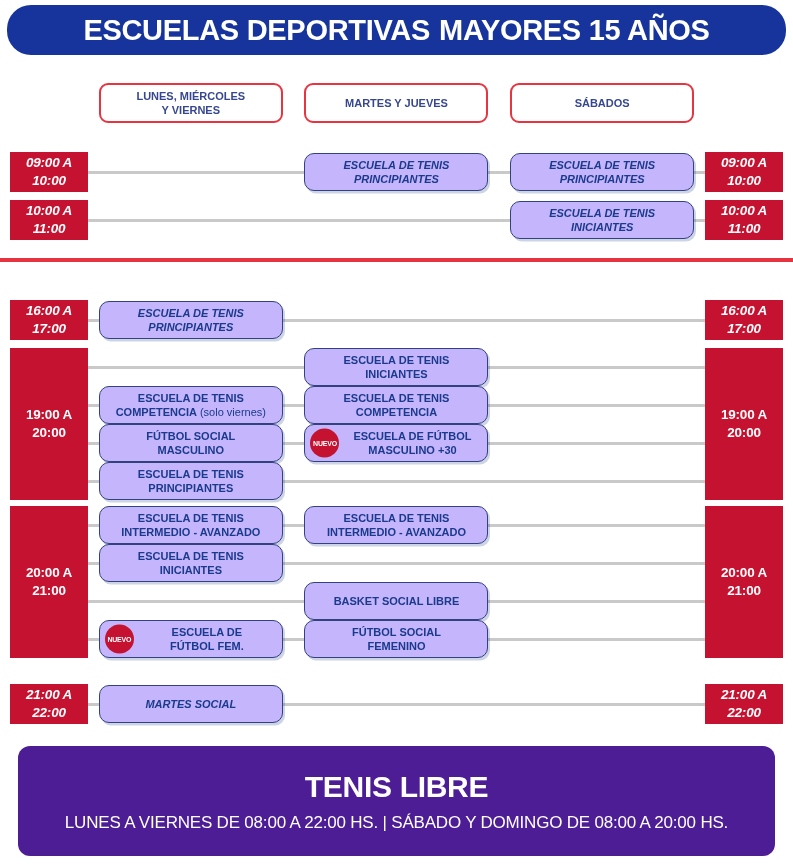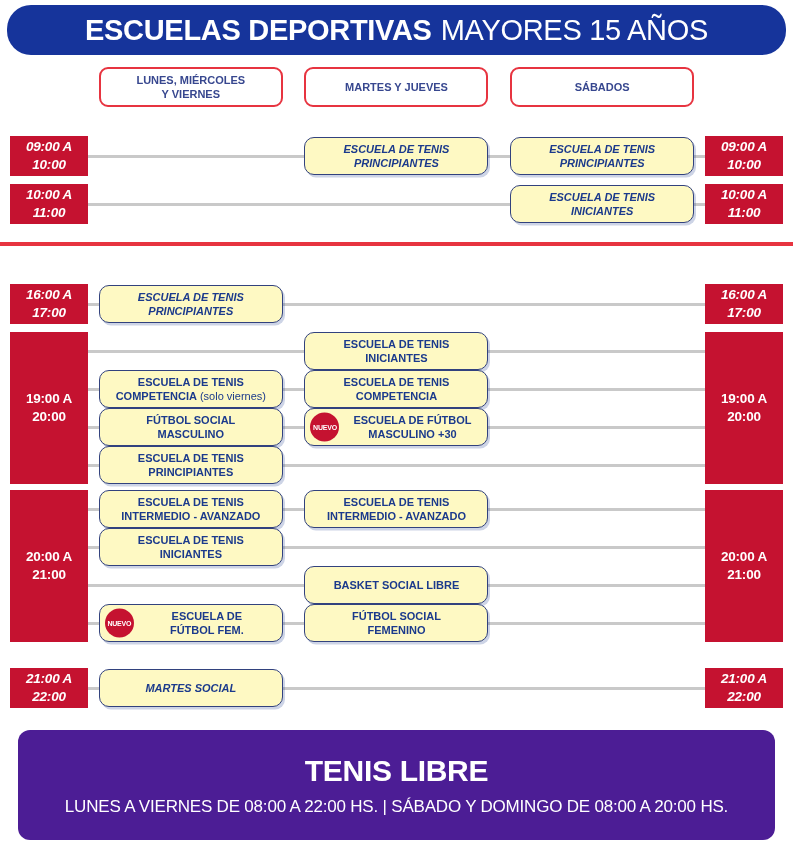--- a/index.html
+++ b/index.html
@@ -11,24 +11,24 @@
   .page{width:793px;height:864px;position:relative;}
 
   
   .topbar{
     margin:5px 7px 0;height:50px;border-radius:24px;
     background:#16349B;color:#ffffff;
     display:flex;align-items:center;justify-content:center;
     letter-spacing:-0.3px;
   }
   .t-bold{font-weight:bold;font-size:29px;}
-  .t-reg{font-weight:400;font-size:29px;margin-left:9px;}
-
-  
-  .dayhead{margin:12px 10px 0;height:52px;display:flex;}
+  .t-reg{font-weight:700;font-size:29px;margin-left:9px;}
+
+  
+  .dayhead{margin:28px 10px 0;height:52px;display:flex;}
   .tspacer{width:78px;}
   .daycells{flex:1;display:grid;grid-template-columns:repeat(3,1fr);}
   .daypill{
     width:184px;height:40px;justify-self:center;box-sizing:border-box;
     border:2px solid #E73440;border-radius:9px;background:#ffffff;
     display:flex;align-items:center;justify-content:center;
     text-align:center;white-space:pre-line;
     color:#37478F;font-weight:bold;font-size:11px;line-height:1.3;
   }
 
@@ -48,21 +48,21 @@
   .cells::before{
     content:"";position:absolute;left:0;right:0;top:50%;
     height:3px;margin-top:-1.5px;background:#C9C9C9;
   }
   .cell{display:flex;align-items:center;justify-content:center;position:relative;}
   .subrows{flex:1;display:flex;flex-direction:column;}
   .subrows .cells{height:44px;}
 
   .pill{
     width:184px;height:38px;box-sizing:border-box;position:relative;z-index:1;
-    background:#fef9c3;border:1.5px solid #32427E;border-radius:10px;
+    background:#c4b5fd;border:1.5px solid #32427E;border-radius:10px;
     box-shadow:2px 2.5px 0 rgba(27,58,140,0.22);
     display:flex;align-items:center;justify-content:center;
     padding:2px 6px;
   }
   .pill-label{
     text-align:center;white-space:pre-line;
     color:#1B3A8C;font-weight:bold;font-size:11px;line-height:1.3;
   }
   .note{font-weight:400;margin-left:3px;}
   .pill.has-badge{padding-left:38px;}

